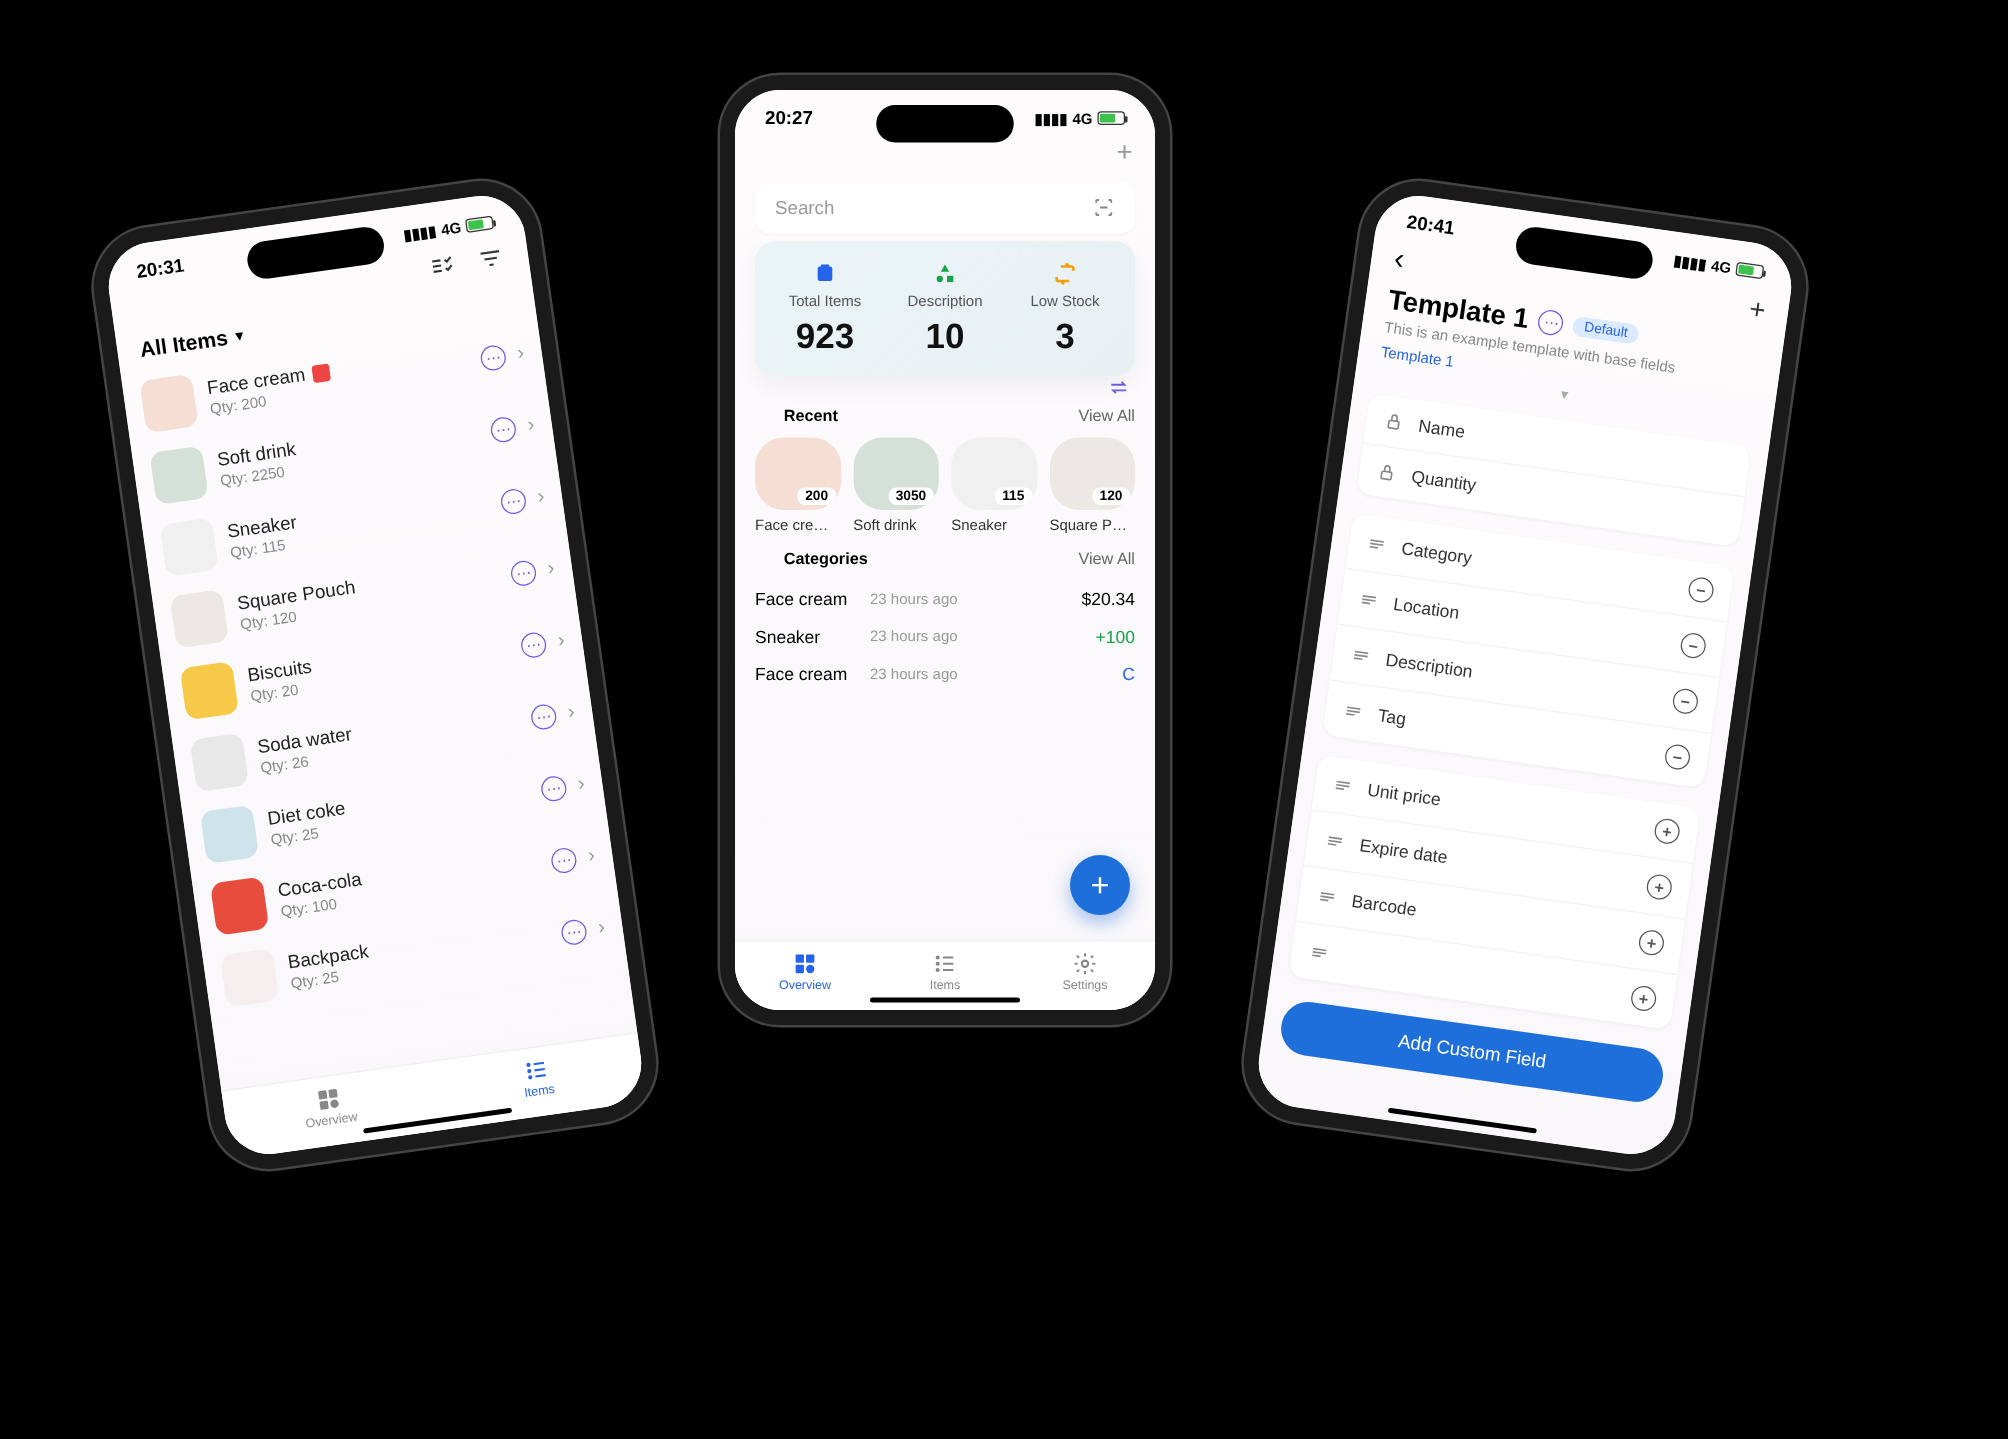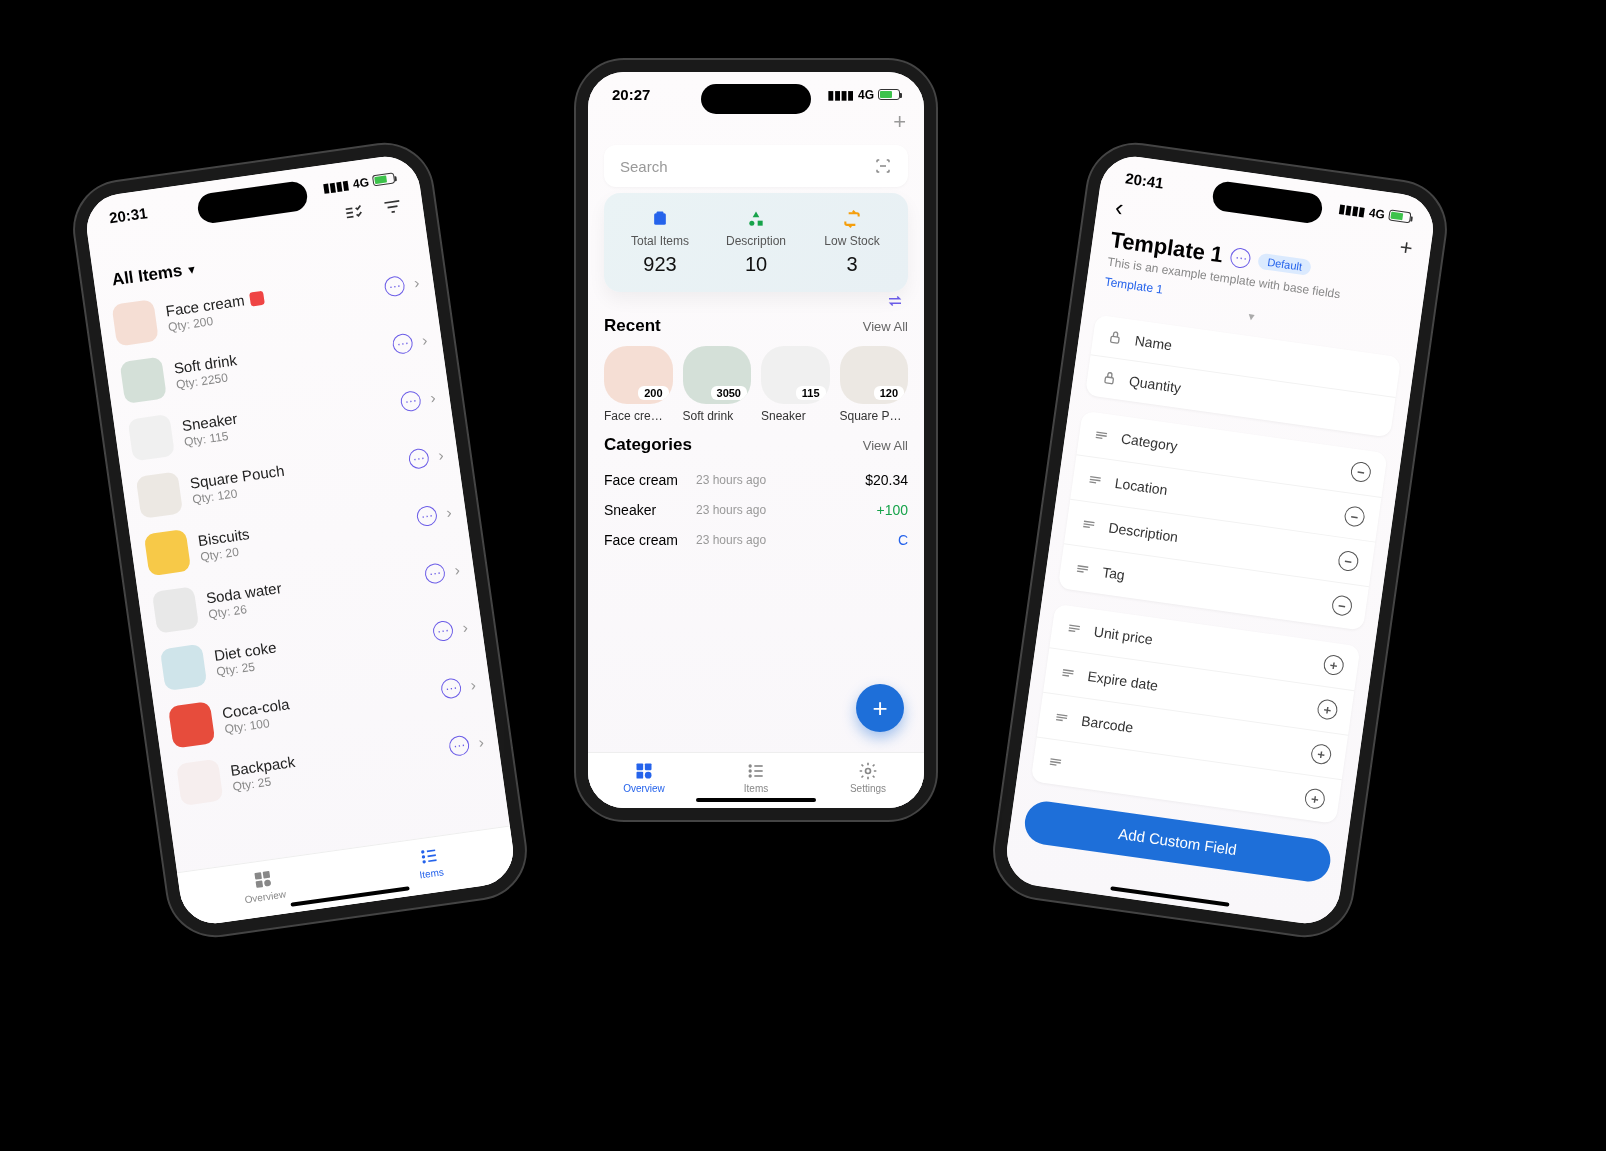--- a/index.html
+++ b/index.html
@@ -40,25 +40,25 @@
 .home-indicator { position:absolute; bottom:6px; left:50%; transform:translateX(-50%); width:120px; height:4px; background:#000; border-radius:3px; }
 
 
 .top-plus { display:flex; justify-content:flex-end; padding: 4px 18px; color:#999; font-size:22px; font-weight:300; }
 .search-box { margin: 6px 16px; background: #fff; border-radius: 12px; padding: 12px 16px; display: flex; align-items: center; color: #999; font-size: 15px; box-shadow: 0 1px 3px rgba(0,0,0,0.04); }
 .scan-icon { margin-left: auto; width:18px; height:18px; }
 .stats-card { margin: 0 16px; background: linear-gradient(135deg, #eaf3f5 0%, #e8f0f4 100%); border-radius: 16px; padding: 16px 8px; display: flex; box-shadow: 0 8px 18px rgba(0,0,0,0.05);}
 .stat { flex:1; display:flex; flex-direction:column; align-items:center; gap:5px; }
 .stat-icon { width:20px; height:20px; }
 .stat-label { font-size: 12px; color:#555; }
-.stat-value { font-size: 20px; font-weight: 400; color:#111; }
+.stat-value { font-size: 28px; font-weight: 700; color:#111; }
 .swap-row { display:flex; justify-content:flex-end; padding: 2px 20px; color:#6b5ce7; }
 .section { padding: 6px 16px; }
 .section-head { display:flex; justify-content:space-between; align-items:center; margin-bottom:10px; }
-.section-title { font-size: 17px; font-weight:700; }
+.section-title { font-size: 13px; font-weight:700;margin-left:23px; }
 .view-all { font-size: 13px; color:#666; }
 .recent-grid { display:flex; gap:10px; }
 .recent-card { flex:1; display:flex; flex-direction:column; }
 .recent-thumb { height:58px; border-radius:23px; background:#ddd; position:relative; overflow:hidden; display:flex; align-items:center; justify-content:center;padding-left:36px;}
 .recent-badge { position:absolute; bottom:4px; right:4px; background:#fff; border-radius:6px; padding:1px 6px; font-size:11px; font-weight:600; }
 .recent-name { font-size:12px; margin-top:5px; color:#333; white-space:nowrap; overflow:hidden; text-overflow:ellipsis;}
 .activity-row { display:flex; align-items:center; padding: 7px 0; font-size:14px; }
 .act-name { font-weight:500; width: 92px; }
 .act-time { color:#999; font-size:12px; flex:1; }
 .act-val { font-weight:500; }

